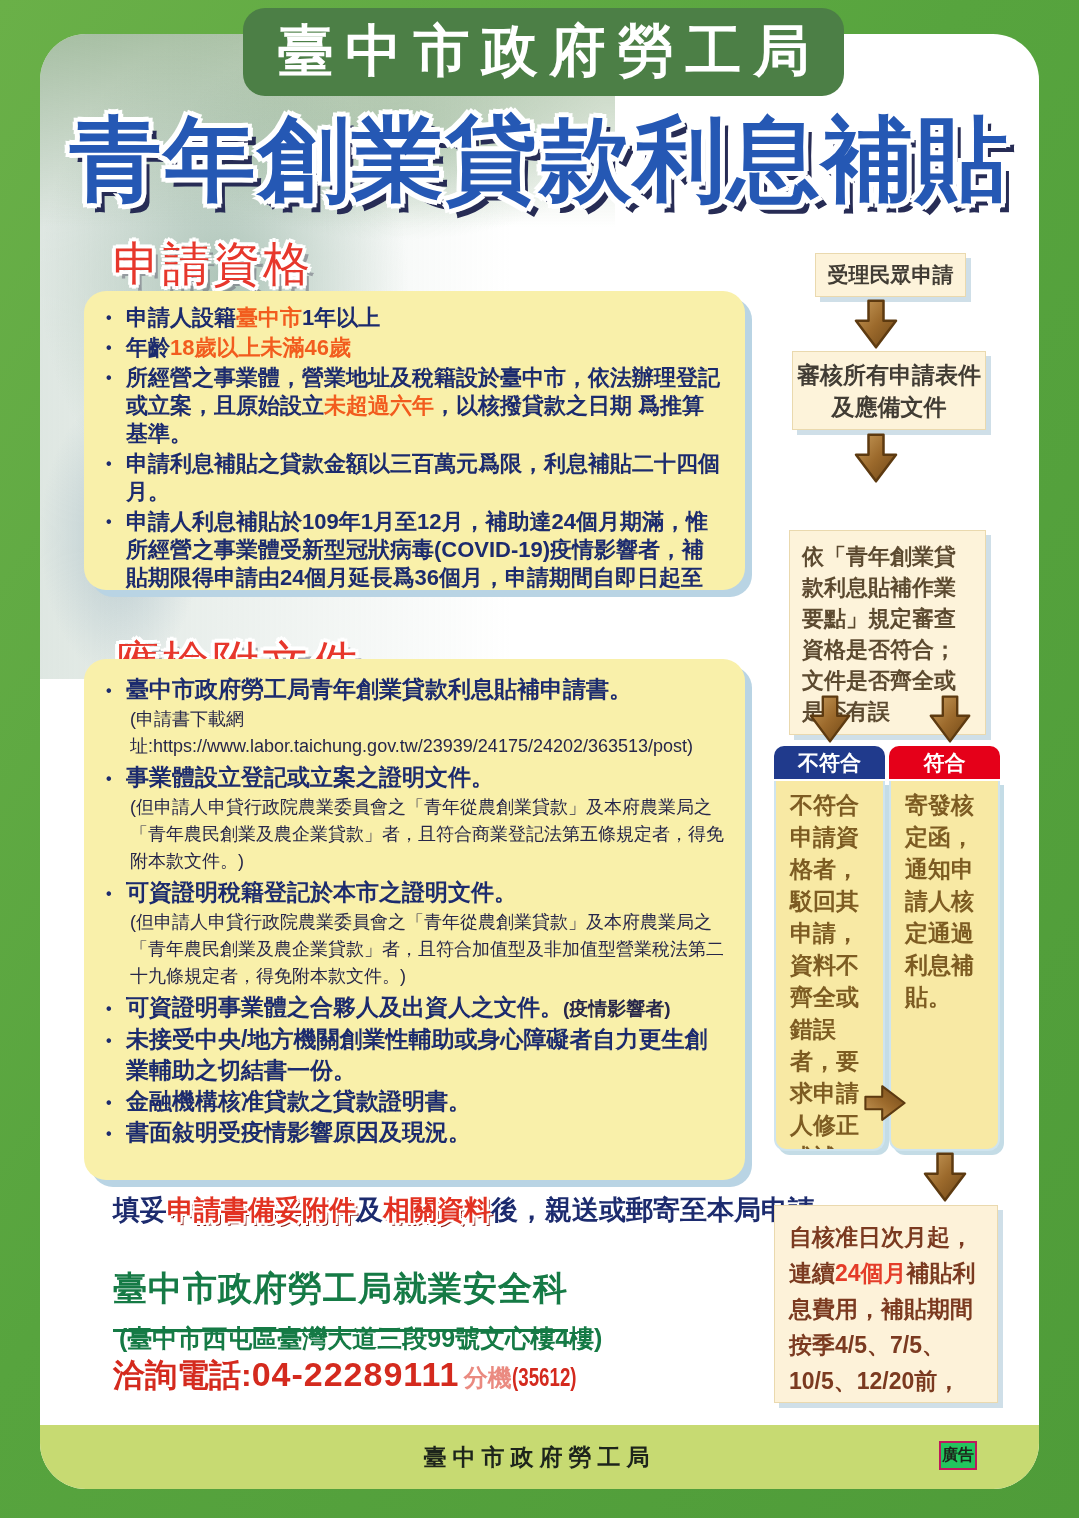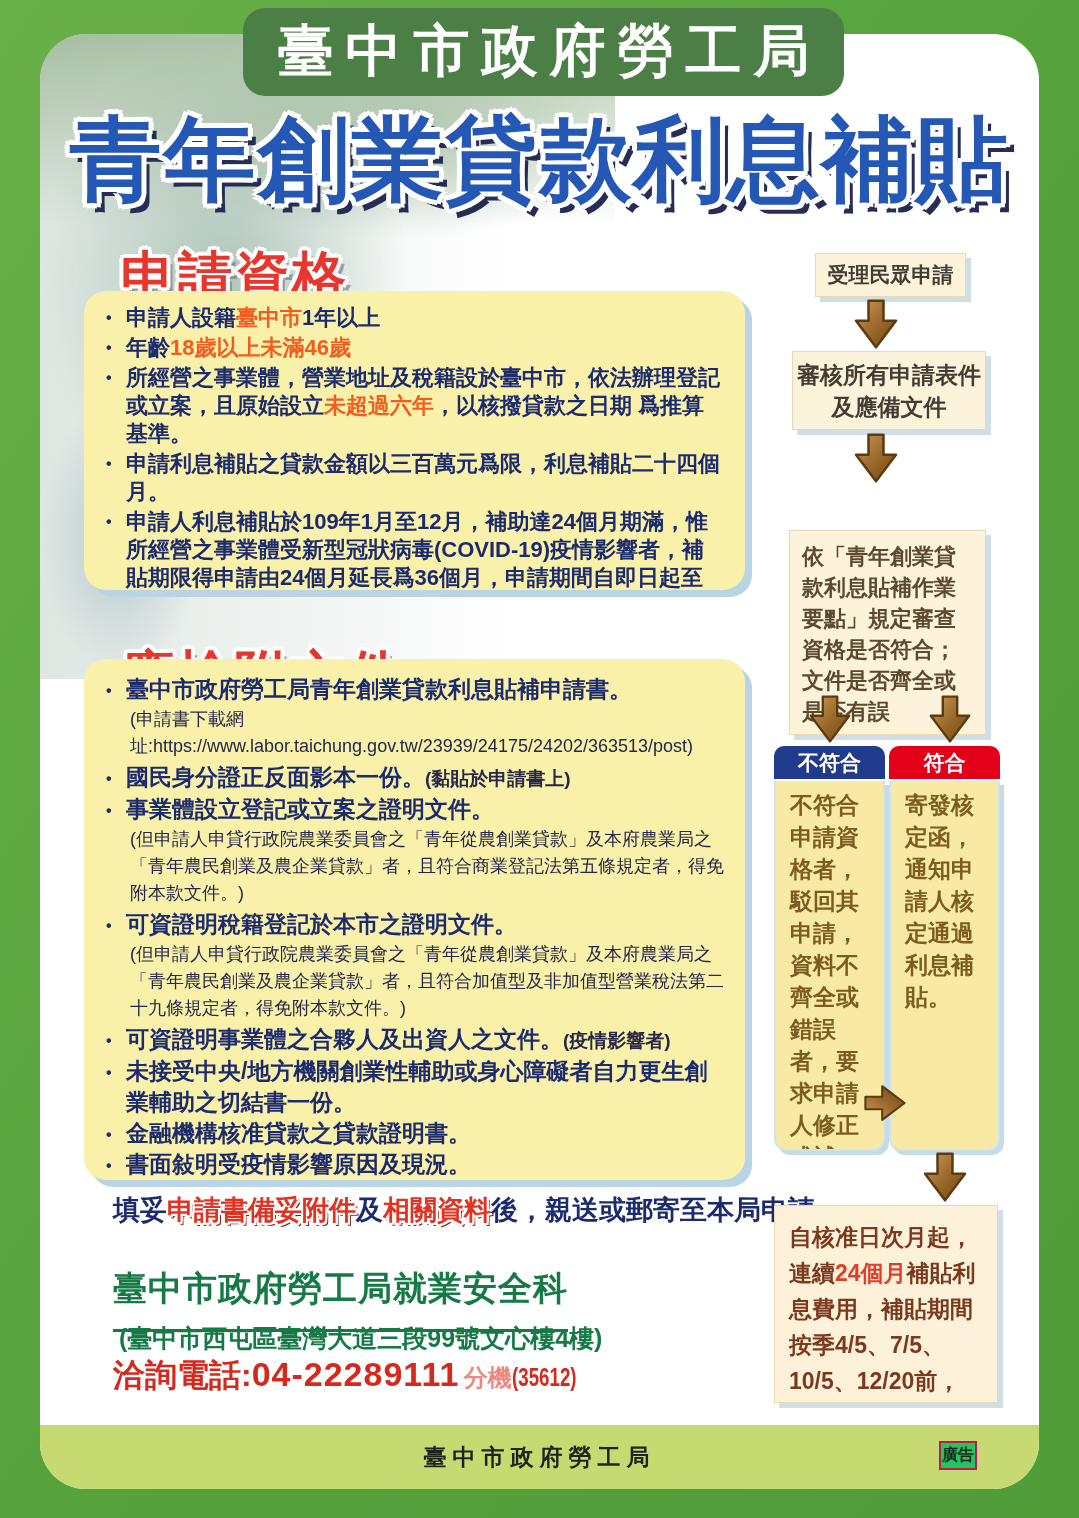--- a/index.html
+++ b/index.html
@@ -14,21 +14,21 @@
           radial-gradient(closest-side at 14% 78%, rgba(132,162,178,0.45), rgba(132,162,178,0) 100%),
           radial-gradient(closest-side at 62% 16%, rgba(148,180,150,0.50), rgba(148,180,150,0) 100%),
           linear-gradient(to right, rgba(162,186,172,0.35), rgba(255,255,255,0) 82%);}
   .banner{position:absolute;left:243px;top:8px;width:601px;height:88px;background:#4c7f46;border-radius:22px;
           display:flex;align-items:center;justify-content:center;color:#fff;font-size:56px;font-weight:700;
           letter-spacing:12px;padding-left:12px;box-sizing:border-box;}
   .main-title{position:absolute;left:0;top:98px;width:1079px;margin:0;text-align:center;
           font-size:92px;font-weight:800;color:#2558b4;letter-spacing:2px;
           text-shadow:-4px -4px 0 #fff,4px -4px 0 #fff,-4px 4px 0 #fff,4px 4px 0 #fff,
                       -5px 0 0 #fff,5px 0 0 #fff,0 -5px 0 #fff,0 5px 0 #fff,8px 9px 0 #272c55;}
-  .sec-heading{position:absolute;margin:8px;font-size:54px;font-weight:700;color:#e7372c;letter-spacing:3px;
+  .sec-heading{position:absolute;margin:0;font-size:47px;font-weight:400;color:#e7372c;letter-spacing:3px;
           text-shadow:-3px -3px 0 #fff,3px -3px 0 #fff,-3px 3px 0 #fff,3px 3px 0 #fff,
                       -4px 0 0 #fff,4px 0 0 #fff,0 -4px 0 #fff,0 4px 0 #fff,6px 6px 0 rgba(105,105,120,0.55);}
   .h-qual{left:113px;top:233px;}
   .h-docs{left:112px;top:632px;}
   .ybox{position:absolute;background:#f9f0aa;border-radius:22px;box-shadow:7px 7px 0 #b9d4e4;box-sizing:border-box;overflow:hidden;}
   .box1{left:84px;top:291px;width:661px;height:299px;padding:13px 20px 0 20px;}
   .box2{left:84px;top:659px;width:661px;height:521px;padding:15px 20px 0 20px;}
   .q-item{position:relative;padding-left:22px;font-size:22px;font-weight:700;color:#1c2b6e;line-height:28px;margin-bottom:2px;}
   .q-item::before{content:"•";position:absolute;left:2px;top:0;font-size:16px;color:#1c2b6e;}
   .hl-orange{color:#f25c1e;}
@@ -128,23 +128,20 @@
     <div class="q-item">
       <span>申請人利息補貼於109年1月至12月，補助達24個月期滿，惟所經營之事業體受新型冠狀病毒(COVID-19)疫情影響者，補貼期限得申請由24個月延長爲36個月，申請期間自即日起至109年12月31日止。</span>
     </div>
   </div>
 
   <h2 class="sec-heading h-docs">應檢附文件</h2>
 
   <div class="ybox box2">
     <div class="d-item"><span>臺中市政府勞工局青年創業貸款利息貼補申請書。</span></div>
     <div class="d-note">(申請書下載網址:https://www.labor.taichung.gov.tw/23939/24175/24202/363513/post)</div>
-    <div class="d-item">
-      <span>國民身分證正反面影本一份。</span><span class="d-note-inline">(黏貼於申請書上)</span>
-    </div>
     <div class="d-item"><span>事業體設立登記或立案之證明文件。</span></div>
     <div class="d-note">(但申請人申貸行政院農業委員會之「青年從農創業貸款」及本府農業局之「青年農民創業及農企業貸款」者，且符合商業登記法第五條規定者，得免附本款文件。)</div>
     <div class="d-item"><span>可資證明稅籍登記於本市之證明文件。</span></div>
     <div class="d-note">(但申請人申貸行政院農業委員會之「青年從農創業貸款」及本府農業局之「青年農民創業及農企業貸款」者，且符合加值型及非加值型營業稅法第二十九條規定者，得免附本款文件。)</div>
     <div class="d-item">
       <span>可資證明事業體之合夥人及出資人之文件。</span><span class="d-note-inline">(疫情影響者)</span>
     </div>
     <div class="d-item"><span>未接受中央/地方機關創業性輔助或身心障礙者自力更生創業輔助之切結書一份。</span></div>
     <div class="d-item"><span>金融機構核准貸款之貸款證明書。</span></div>
     <div class="d-item"><span>書面敍明受疫情影響原因及現況。</span></div>

